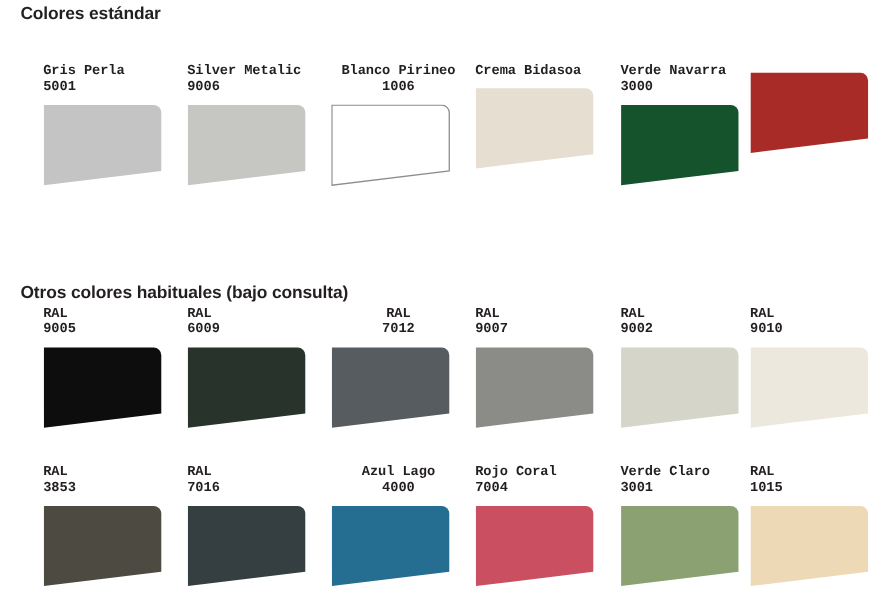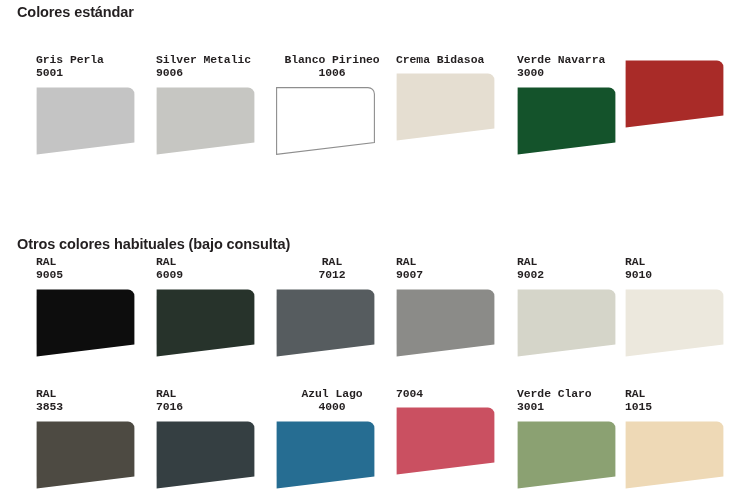--- a/index.html
+++ b/index.html
@@ -257,20 +257,21 @@
           <div class="code">4000</div>
         </div>
         <div class="chip-wrap">
           <svg viewBox="0 0 99 68" preserveAspectRatio="none">
             <path d="M0.6,0.6 H92 A6.4,6.4 0 0 1 98.4,7 V55.5 L0.6,67.4 Z" fill="#266d92" stroke="none"></path>
           </svg>
         </div>
       </div>
       <div class="swatch-cell col-3">
         <div class="swatch-label">
+          <div>Rojo Coral</div>
           <div class="code">7004</div>
         </div>
         <div class="chip-wrap">
           <svg viewBox="0 0 99 68" preserveAspectRatio="none">
             <path d="M0.6,0.6 H92 A6.4,6.4 0 0 1 98.4,7 V55.5 L0.6,67.4 Z" fill="#ca5061" stroke="none"></path>
           </svg>
         </div>
       </div>
       <div class="swatch-cell col-4">
         <div class="swatch-label">

